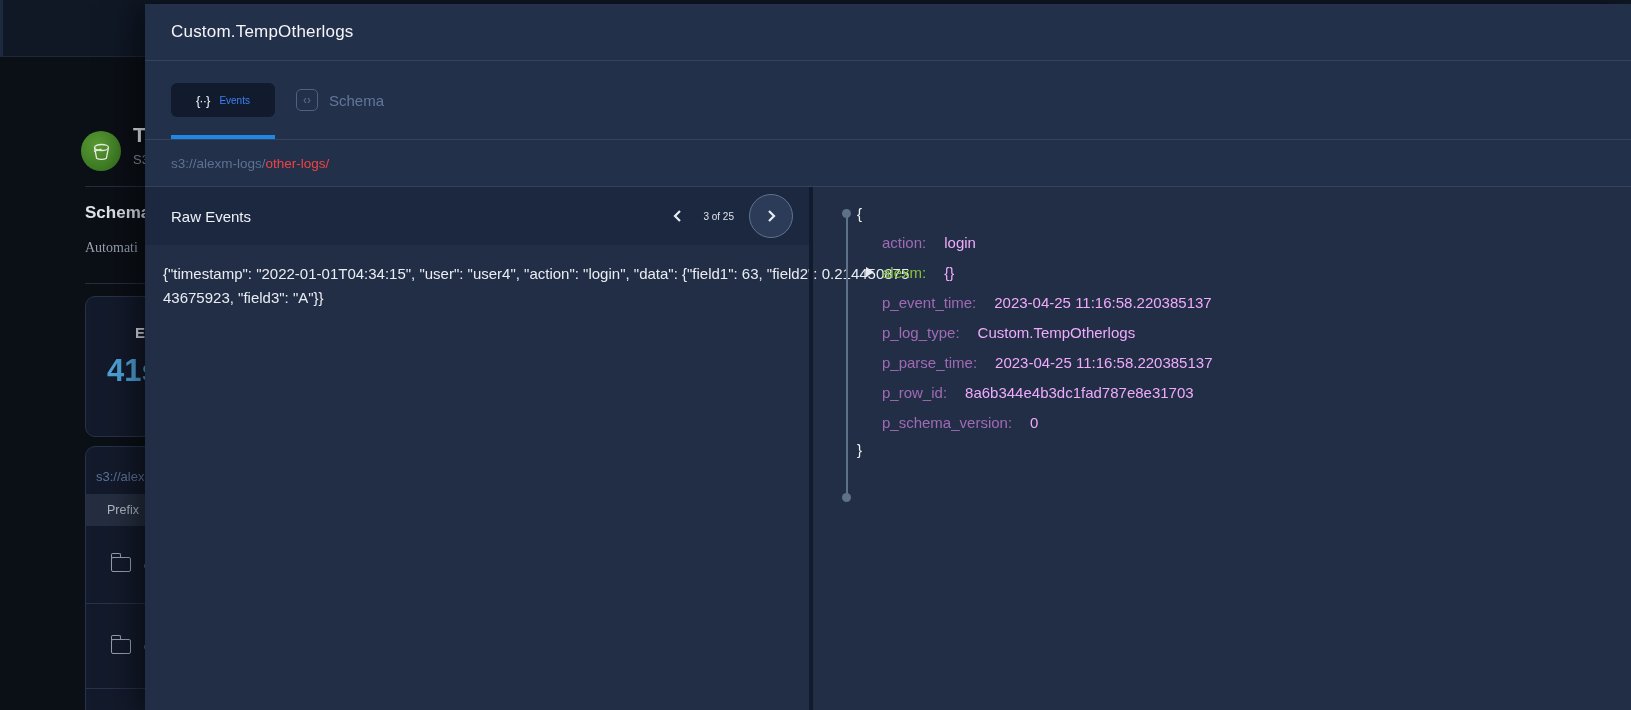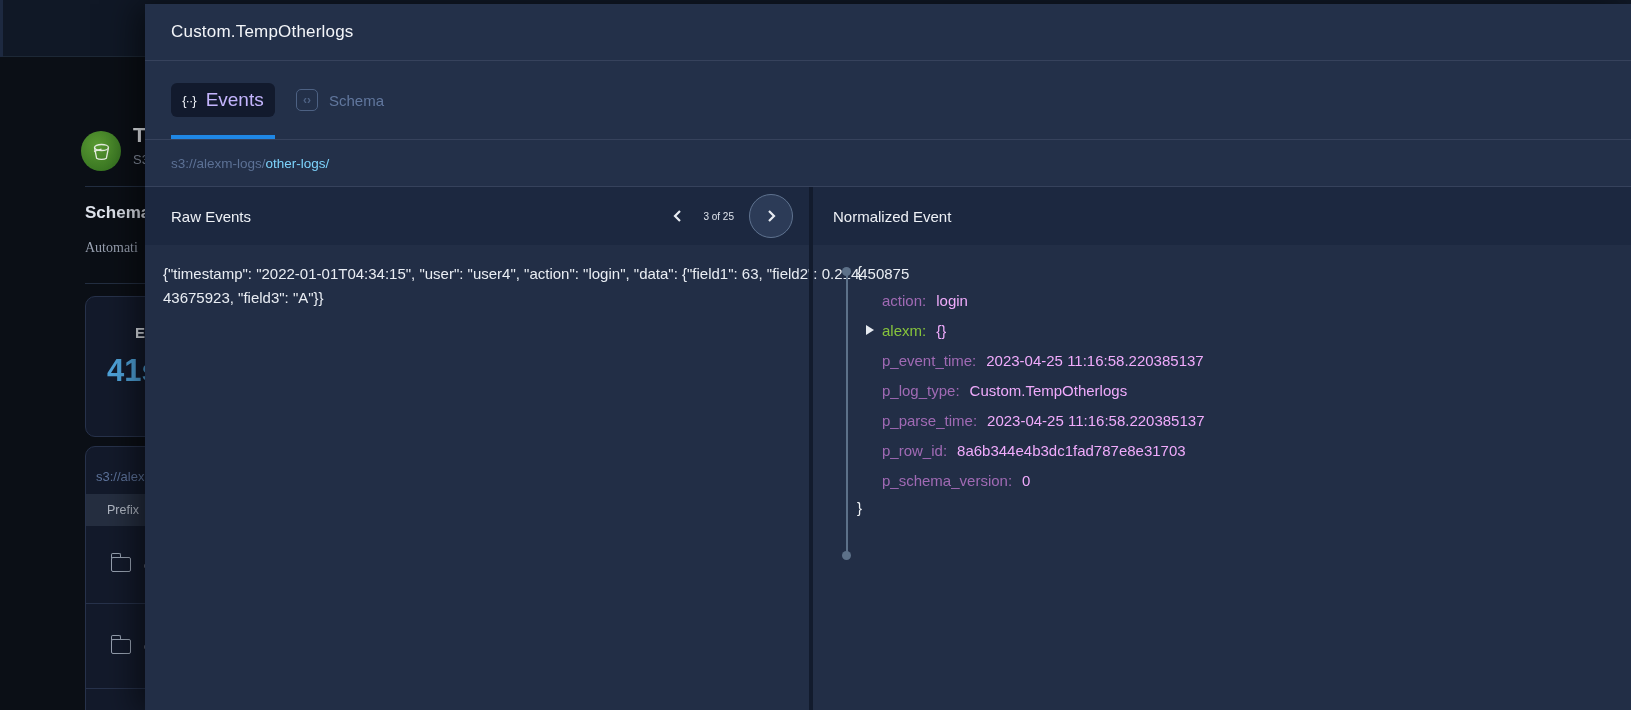--- a/index.html
+++ b/index.html
@@ -39,30 +39,30 @@
   
   .drawer { position:absolute; left:145px; top:4px; width:1486px; height:710px; background:#222e46;
             box-shadow:-10px 0 30px rgba(0,0,0,.5); display:flex; flex-direction:column; }
   .band-title { height:57px; background:#233049; border-bottom:1px solid #36425c; display:flex; align-items:center; padding-left:26px; }
   .band-title .t { font-size:17px; font-weight:500; color:#f3f5f9; letter-spacing:.2px; }
 
   .band-tabs { position:relative; height:79px; background:#233049; border-bottom:1px solid #36425c; display:flex; align-items:center; padding-left:26px; }
   .tab-events { display:flex; align-items:center; gap:10px; width:104px; height:34px; justify-content:center;
                 background:#121a2d; border-radius:6px; cursor:pointer; }
   .tab-events .ico { font-size:13px; color:#eef1f6; letter-spacing:-1px; }
-  .tab-events .lbl { font-size:19px; color:#c4b5fd; }
+  .tab-events .lbl { font-size:10px; color:#3b82f6; }
   .tab-underline { position:absolute; left:26px; bottom:0; width:104px; height:4px; background:#1f87e5; }
   .tab-schema { display:flex; align-items:center; gap:11px; margin-left:21px; cursor:pointer; }
   .tab-schema .ico-box { width:22px; height:22px; border:1.6px solid #4d6183; border-radius:5px;
                          display:flex; align-items:center; justify-content:center; font-size:12px; color:#4d6183; font-weight:700; }
   .tab-schema .lbl { font-size:15px; color:#61779e; }
 
   .band-crumb { height:47px; background:#233049; border-bottom:1px solid #36425c; display:flex; align-items:center; padding-left:26px; font-size:13.5px; }
   .band-crumb .pre { color:#5c7195; }
-  .band-crumb .cur { color:#7dd3fc; }
+  .band-crumb .cur { color:#ef4444; }
 
   .content { flex:1; display:flex; min-height:0; }
   .pane-raw { width:664px; display:flex; flex-direction:column; }
   .pane-split { width:4px; background:#121b2d; }
   .pane-norm { flex:1; display:flex; flex-direction:column; }
 
   .pane-head { height:58px; background:#1c2840; display:flex; align-items:center; justify-content:space-between; flex:none; }
   .pane-head .h { font-size:15px; color:#eef1f6; }
   .pane-raw .pane-head { padding:0 16px 0 26px; }
   .pane-norm .pane-head { padding-left:20px; }
@@ -75,21 +75,21 @@
 
   .raw-body { padding:17px 18px; }
   .raw-text { width:748px; font-size:15px; line-height:24px; color:#e9edf3; word-break:break-all; }
 
   .tree { position:relative; padding-top:12px; font-size:15px; color:#e9edf3; }
   .tree-line { position:absolute; left:33px; top:30px; height:281px; width:2px; background:#5d7189; }
   .tree-dot { position:absolute; left:29px; width:9px; height:9px; border-radius:50%; background:#5d7189; }
   .dot-top { top:22px; } .dot-bottom { top:306px; }
   .row-brace { height:28px; display:flex; align-items:center; padding-left:44px; color:#eef1f4; }
   .row-brace.close { height:24px; }
-  .kv { position:relative; height:30px; display:flex; align-items:center; padding-left:69px; gap:10px; }
+  .kv { position:relative; height:30px; display:flex; align-items:center; padding-left:69px; gap:18px; }
   .kv .key::after { content:":"; }
   .kv .key.purple { color:#a06ab4; }
   .kv .key.green { color:#86c43c; }
   .kv .val { color:#f0abfc; }
   .kv .caret { position:absolute; left:53px; top:50%; margin-top:-5px; width:0; height:0;
                border-left:8px solid #e6eaf0; border-top:5px solid transparent; border-bottom:5px solid transparent; }
 </style>
 </head>
 <body>
 
@@ -175,23 +175,20 @@
           </div>
         </div>
         <div class="raw-body">
           <div class="raw-text">{"timestamp": "2022-01-01T04:34:15", "user": "user4", "action": "login", "data": {"field1": 63, "field2": 0.21445087543675923, "field3": "A"}}</div>
         </div>
       </div>
 
       <div class="pane-split"></div>
 
       <div class="pane-norm">
-        <div class="pane-head">
-          <span class="h">Normalized Event</span>
-        </div>
         <div class="tree">
           <div class="tree-line"></div>
           <div class="tree-dot dot-top"></div>
           <div class="tree-dot dot-bottom"></div>
 
           <div class="row-brace">{</div>
 
           <div class="kv">
             <span class="key purple">action</span>
             <span class="val">login</span>

